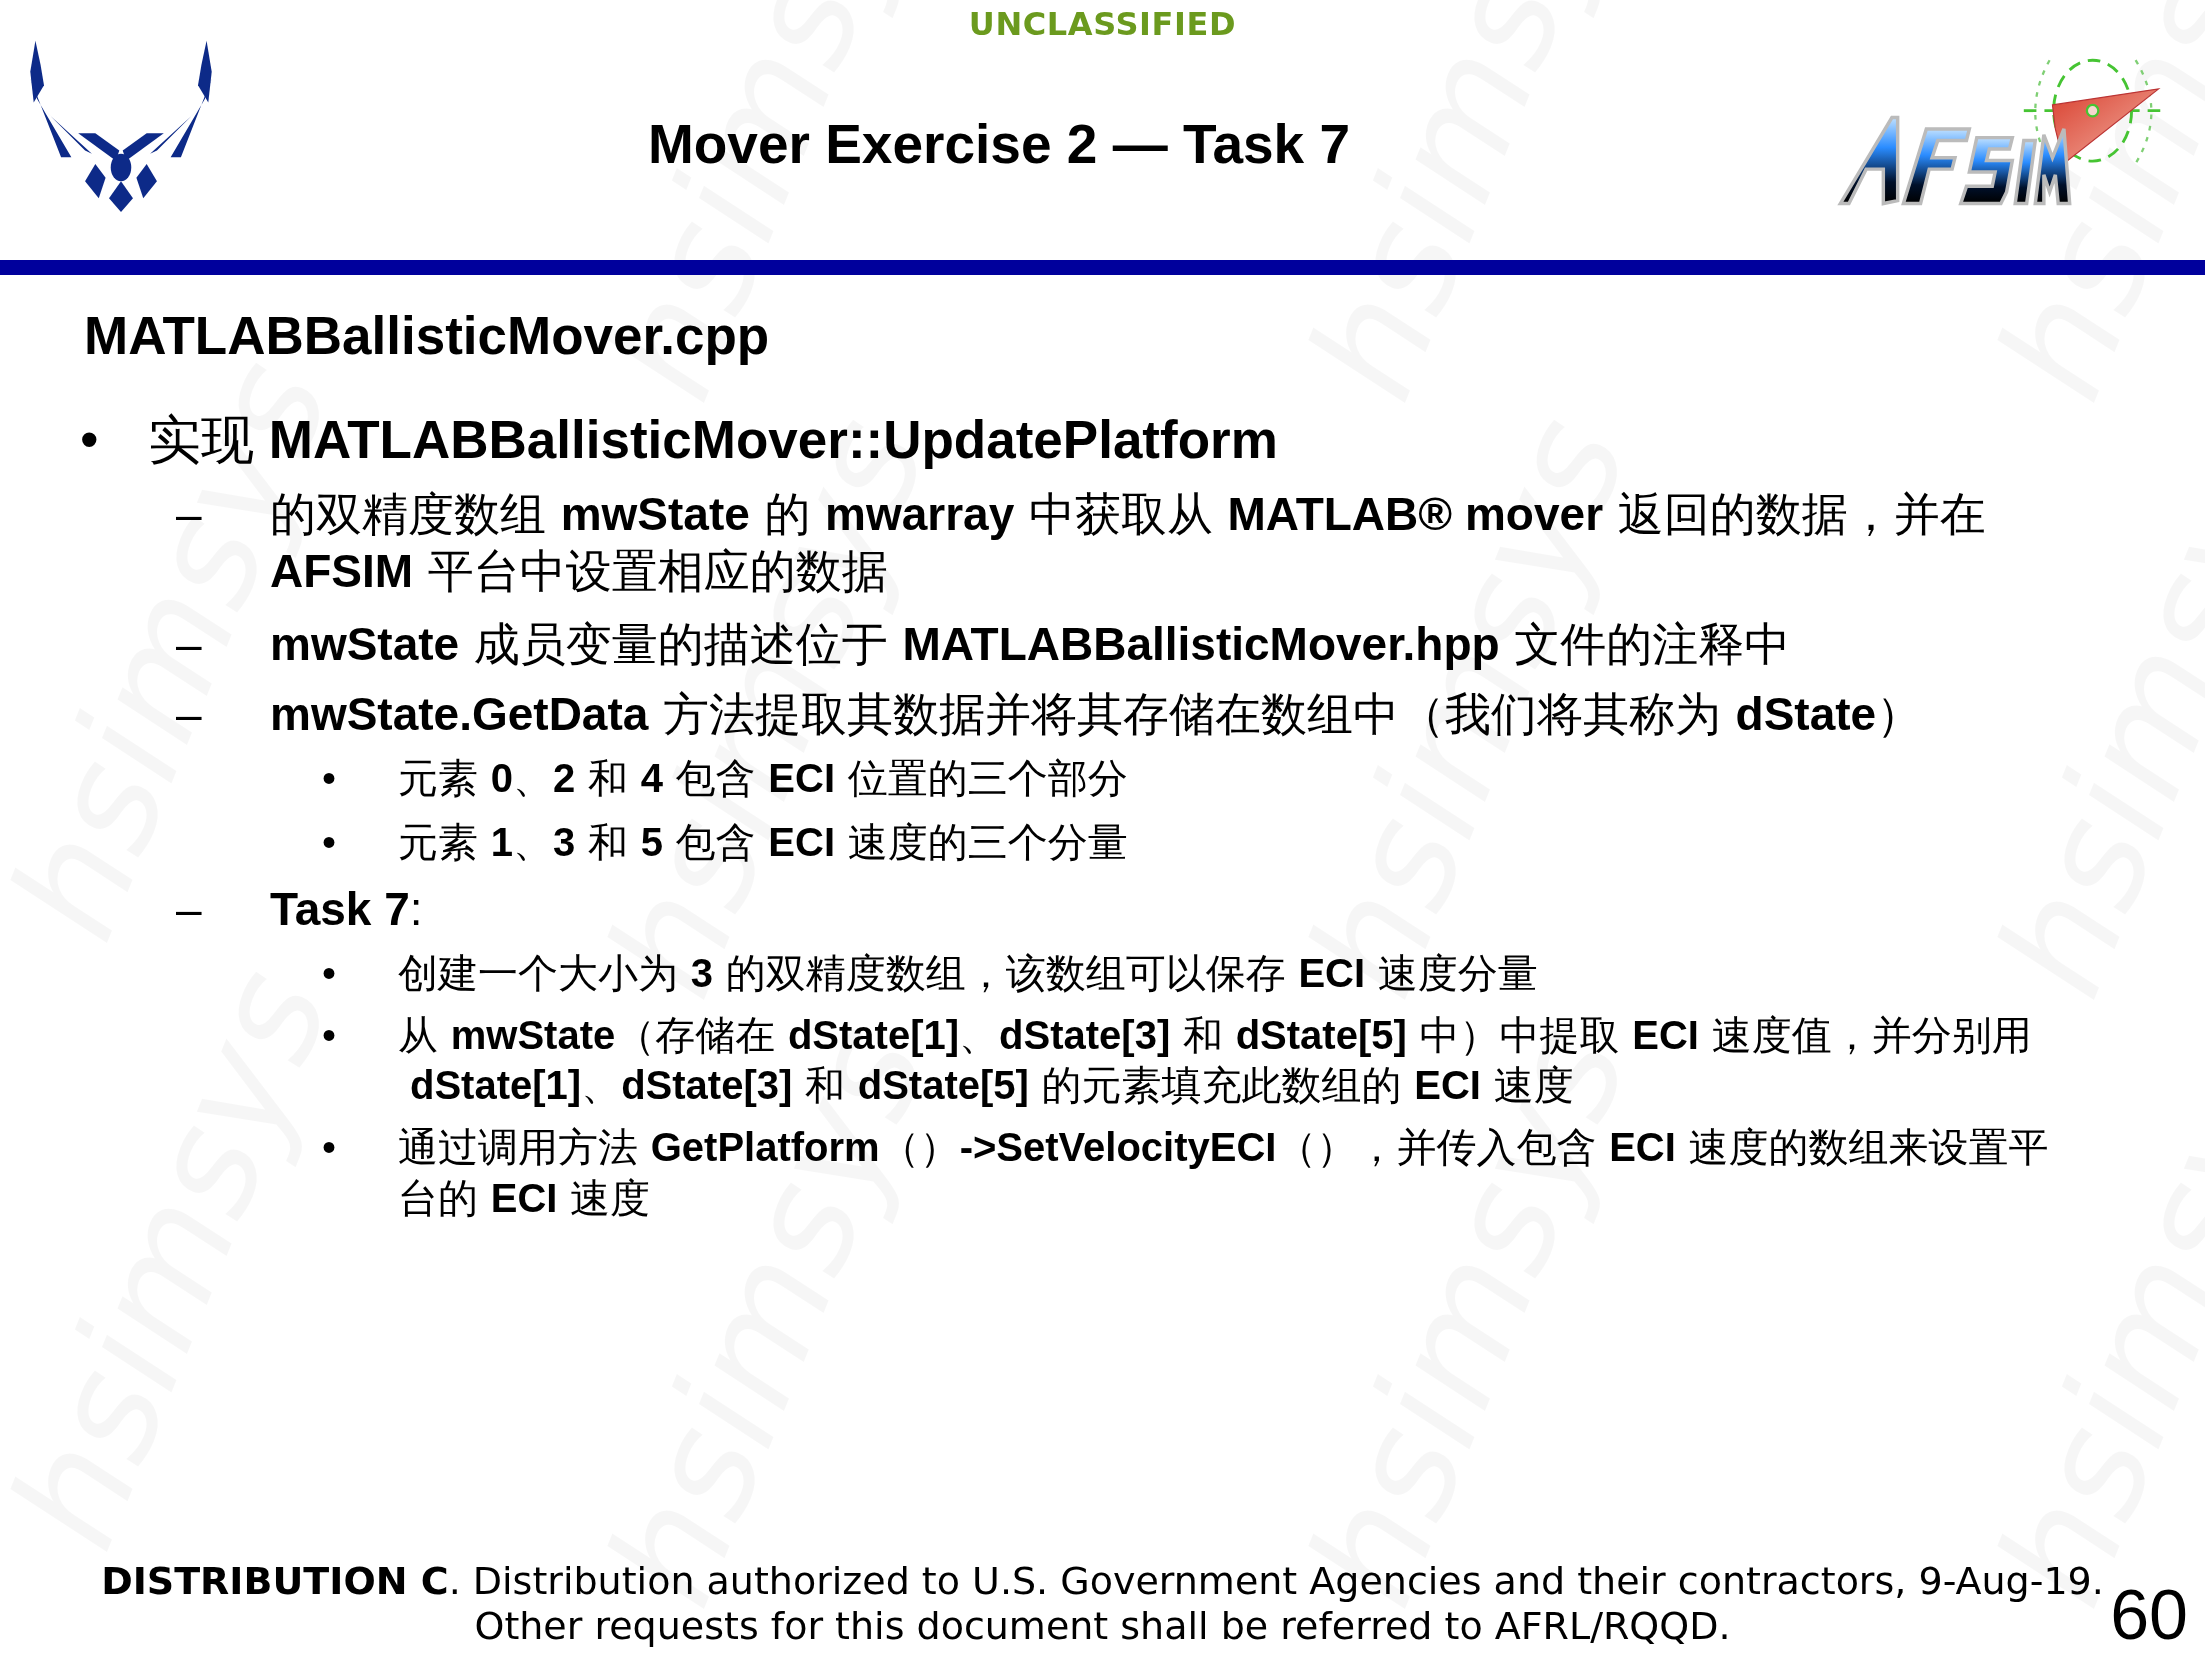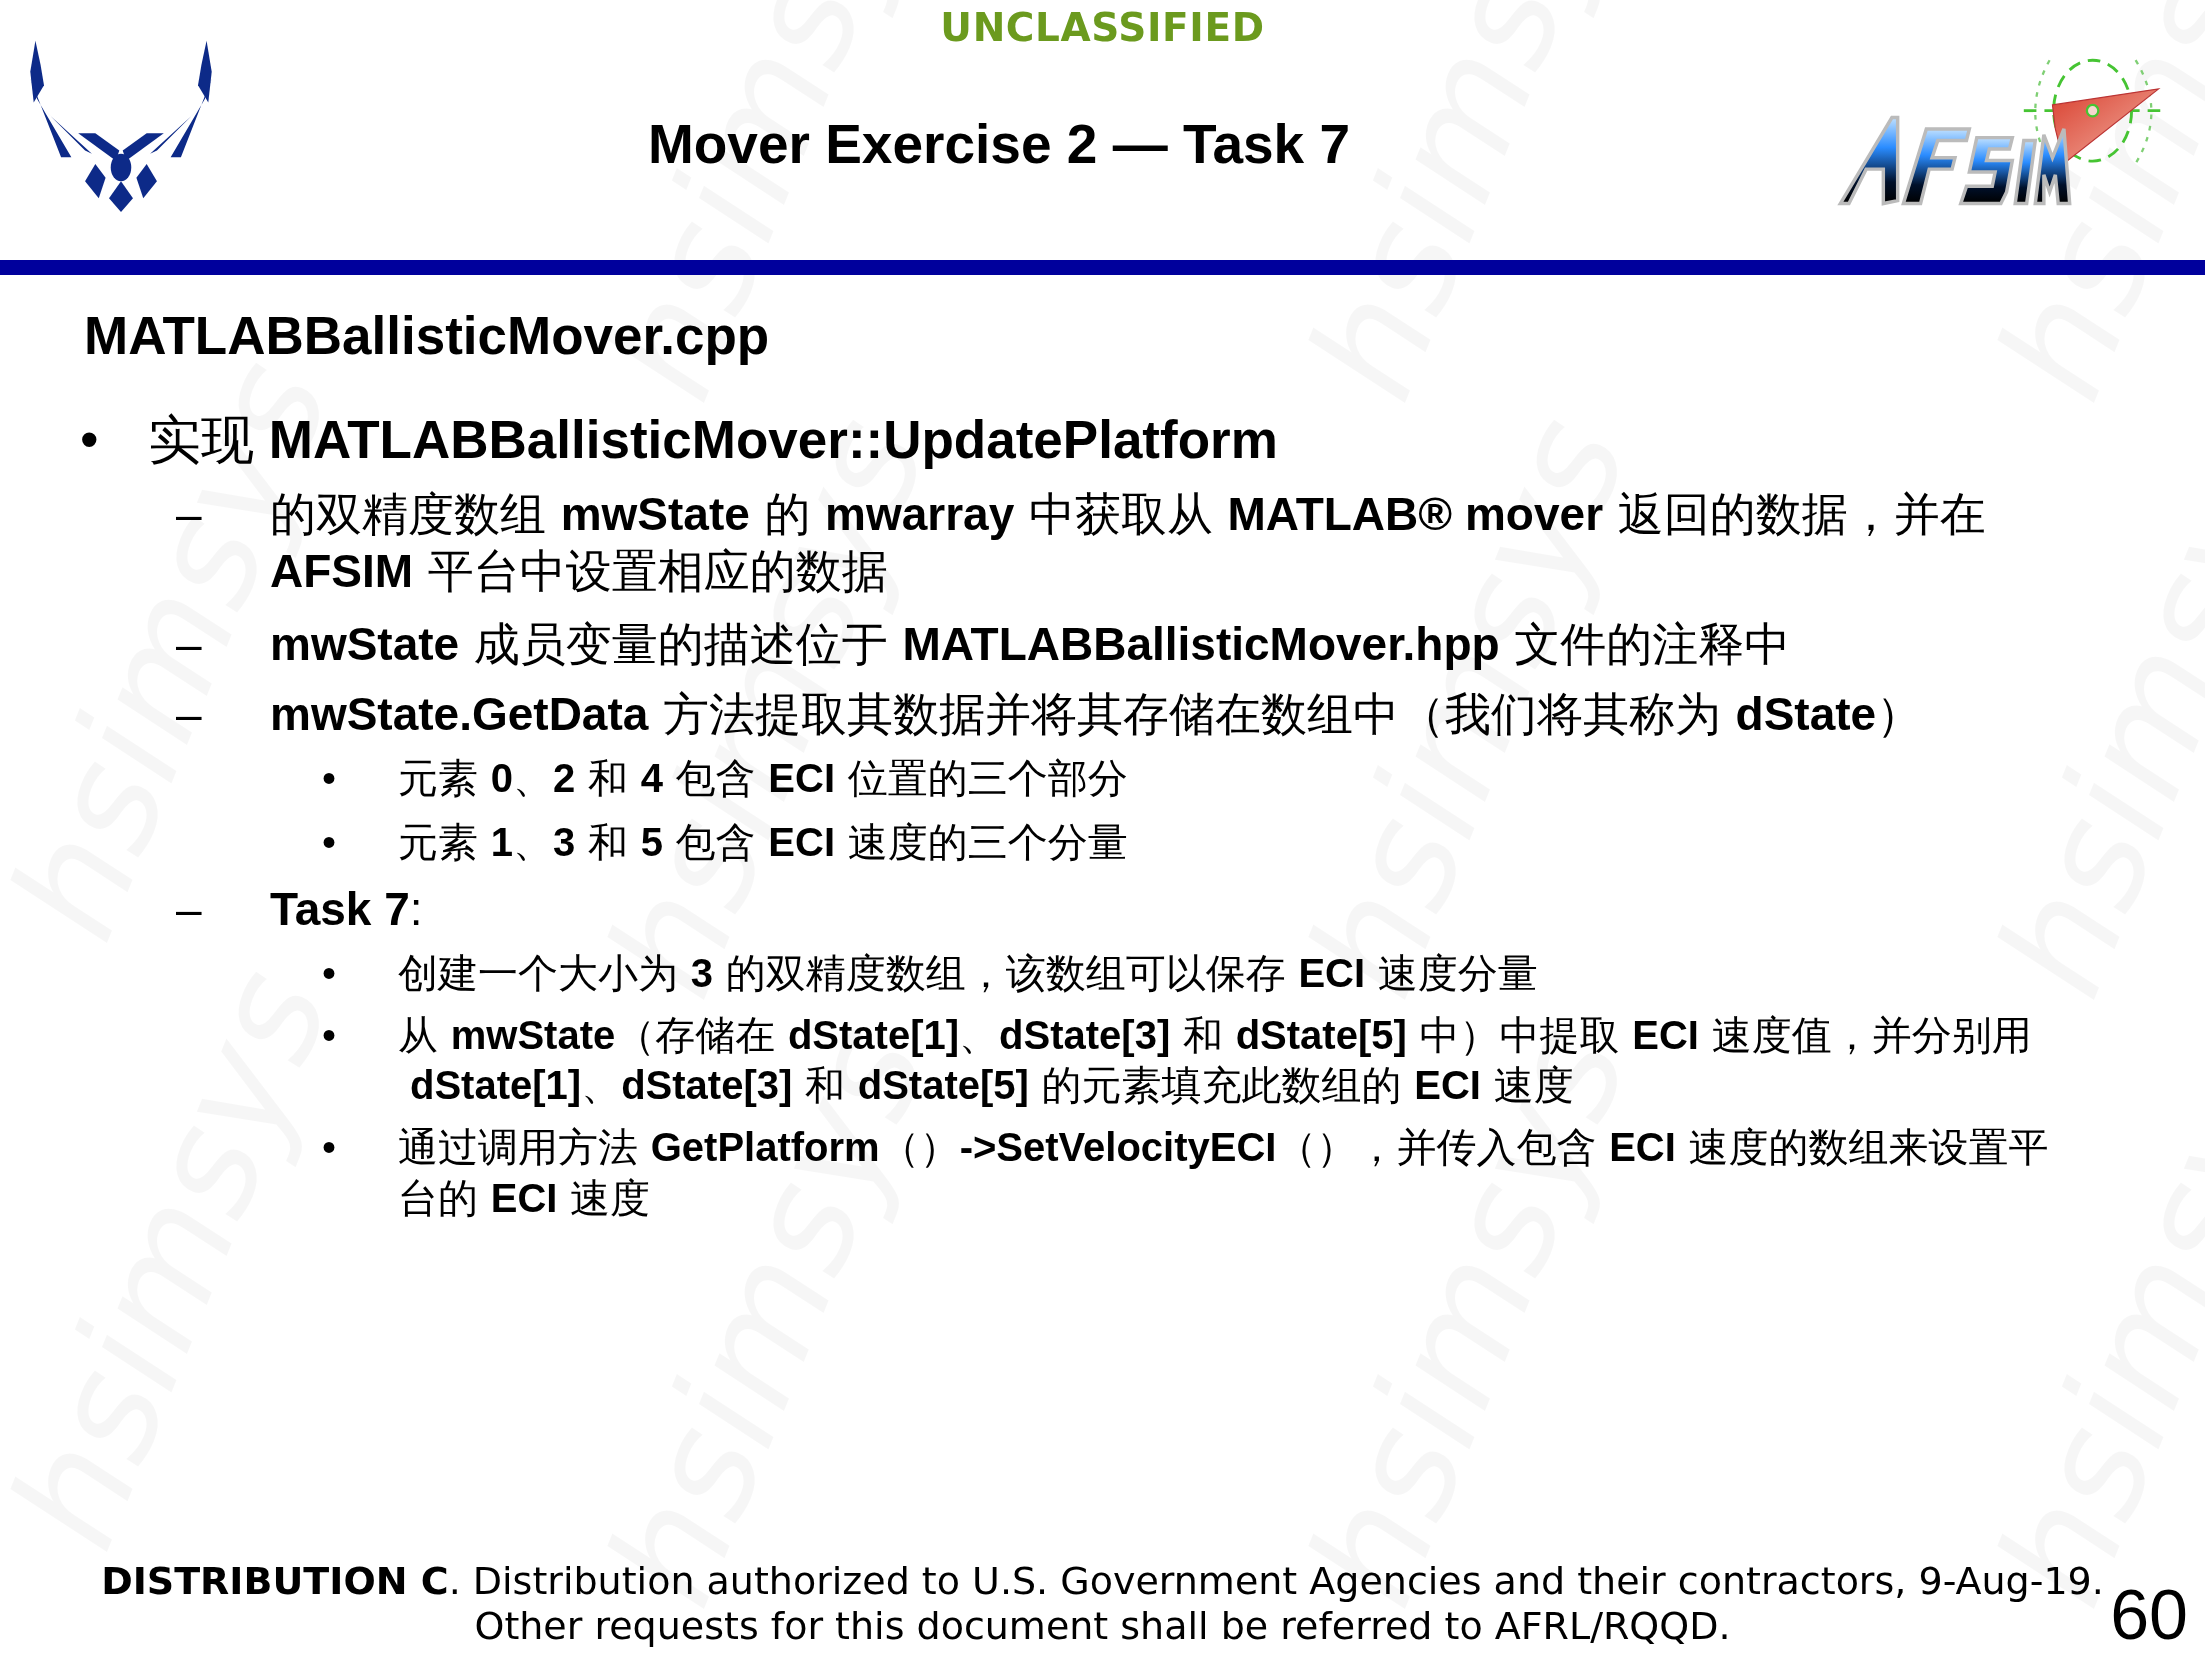--- a/index.html
+++ b/index.html
@@ -8,21 +8,21 @@
     background: #ffffff; font-family: "Liberation Sans", sans-serif; color: #000;
   }
   .abs { position: absolute; }
   .watermark {
     position: absolute; font-family: "DejaVu Sans", sans-serif; font-style: italic;
     font-size: 149px; color: rgba(0,0,0,0.035); transform: rotate(-68deg);
     transform-origin: left top; white-space: nowrap; pointer-events: none;
   }
   .classification {
     top: 4.6px; left: 0; width: 2205px; text-align: center;
-    font-family: "DejaVu Sans", sans-serif; font-weight: bold; font-size: 39px;
+    font-family: "DejaVu Sans", sans-serif; font-weight: bold; font-size: 32px;
     color: #6b9a1e; letter-spacing: 0.6px;
   }
   .title {
     top: 95px; left: 436px; width: 1126px; text-align: center;
     font-weight: bold; font-size: 55px; line-height: 98px; color: #000;
   }
   .rule { left: 0; top: 260px; width: 2205px; height: 15px; background: #00009c; }
   .file-heading { left: 84px; top: 304px; font-weight: bold; font-size: 53px; line-height: 63px; }
   .lvl1, .lvl2, .lvl3 { position: absolute; white-space: nowrap; }
   .lvl1 { font-size: 53px; line-height: 63px; }

